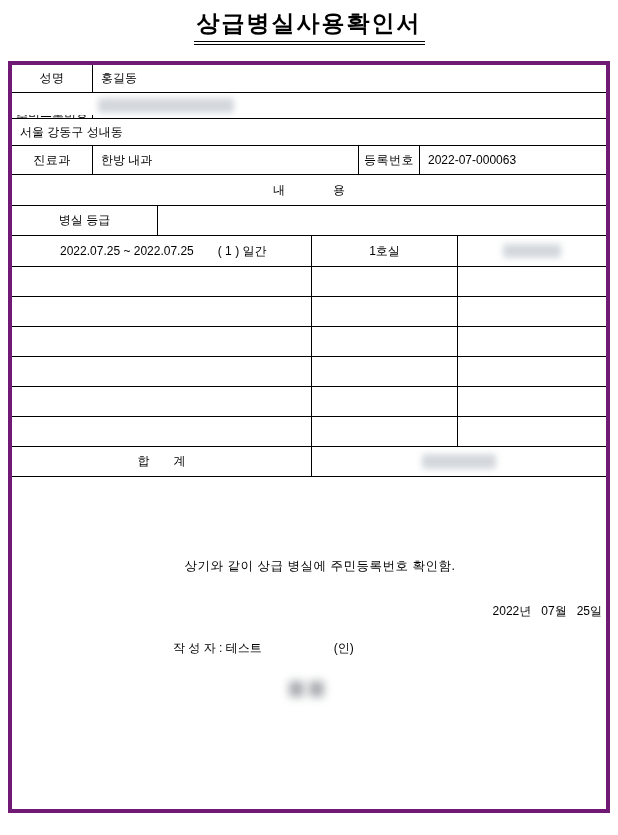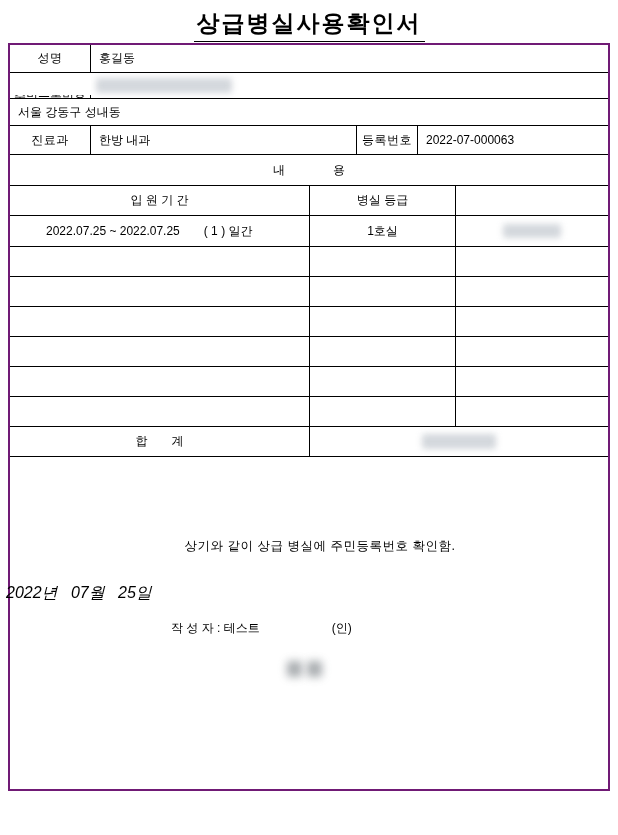--- a/index.html
+++ b/index.html
@@ -6,21 +6,21 @@
   html,body { background:#fff; }
   body { font-family:"Liberation Sans","DejaVu Sans",sans-serif; color:#000; }
   .page { position:relative; width:618px; height:835px; background:#fff; overflow:hidden;border-radius:31px; }
 
   
   .doc-title-wrap { position:absolute; top:9px; left:0; width:100%; text-align:center; }
   .doc-title { display:inline-block; font-size:23px; font-weight:bold; letter-spacing:2px;
                border-bottom:4px double #000; padding:0 3px 3px 3px; line-height:1.25; }
 
   
-  .frame { position:absolute; left:8px; top:43px; width:602px; border:2px solid #701a75; background:#fff; }
+  .frame { position:absolute; left:8px; top:61px; width:602px; border:4px solid #701a75; background:#fff; }
   .row { display:flex; border-bottom:1px solid #000; align-items:stretch; }
   .row:last-child { border-bottom:none; }
   .cell { display:flex; align-items:center; font-size:12px; overflow:hidden; }
   .cell.br { border-right:1px solid #000; }
   .cell.center { justify-content:center; text-align:center; }
   .cell.padl { padding-left:8px; }
   .pre { white-space:pre; }
 
   .h28{height:28px}.h26{height:26px}.h27{height:27px}.h29{height:29px}
   .h31{height:31px}.h30{height:30px}.hbig{height:332px}
@@ -40,22 +40,22 @@
   .redact-rrn { width:136px; height:15px; margin-left:5px; }
   .redact-amt { width:58px; height:14px; }
   .redact-total { width:74px; height:15px; }
   .stamp { position:absolute; top:204px; left:277px; width:48px; height:20px; display:flex; gap:5px; }
   .stamp span { display:block; width:15px; height:16px; background:#8d9296; filter:blur(4px); border-radius:2px; opacity:0.75; }
 
   
   .bigbox { position:relative; display:block; }
   .confirm-line { position:absolute; top:81px; left:0; width:100%; text-align:center;
                   transform:translateX(11px); font-size:12.5px; letter-spacing:0.5px; }
-  .date-line { position:absolute; top:126px; left:0; width:100%; text-align:left;
-               transform:translateX(-4px); font-size:16px;font-style:italic; }
+  .date-line { position:absolute; top:126px; left:0; width:100%; text-align:right;
+               transform:translateX(-4px); font-size:12px; }
   .author-line { position:absolute; top:163px; left:161px; font-size:12px; display:flex; align-items:center; }
   .seal { margin-left:72px; }
 </style>
 </head>
 <body>
 
 <div class="page">
 
   <div class="doc-title-wrap">
     <span class="doc-title">상급병실사용확인서</span>
@@ -84,26 +84,25 @@
       <div class="cell br w266 padl">한방 내과</div>
       <div class="cell br w61 label-cell">등록번호</div>
       <div class="cell grow padl">2022-07-000063</div>
     </div>
 
     <div class="row h31">
       <div class="cell grow center pre">내　　　　용</div>
     </div>
 
     <div class="row h30">
-      <div class="cell br w300 center">입 원 기 간</div>
       <div class="cell br w146 center">병실 등급</div>
     </div>
 
     <div class="row h31">
-      <div class="cell br w300 pre" style="padding-left:36px">2022.07.25 ~ 2022.07.25　　( 1 ) 일간</div>
+      <div class="cell br w300 pre" style="padding-left:48px">2022.07.25 ~ 2022.07.25　　( 1 ) 일간</div>
       <div class="cell br w146 center">1호실</div>
       <div class="cell grow center">
         <span class="redact redact-amt"></span>
       </div>
     </div>
 
     <div class="row h30">
       <div class="cell br w300"></div>
         <div class="cell br w146"></div>
         <div class="cell grow"></div>

